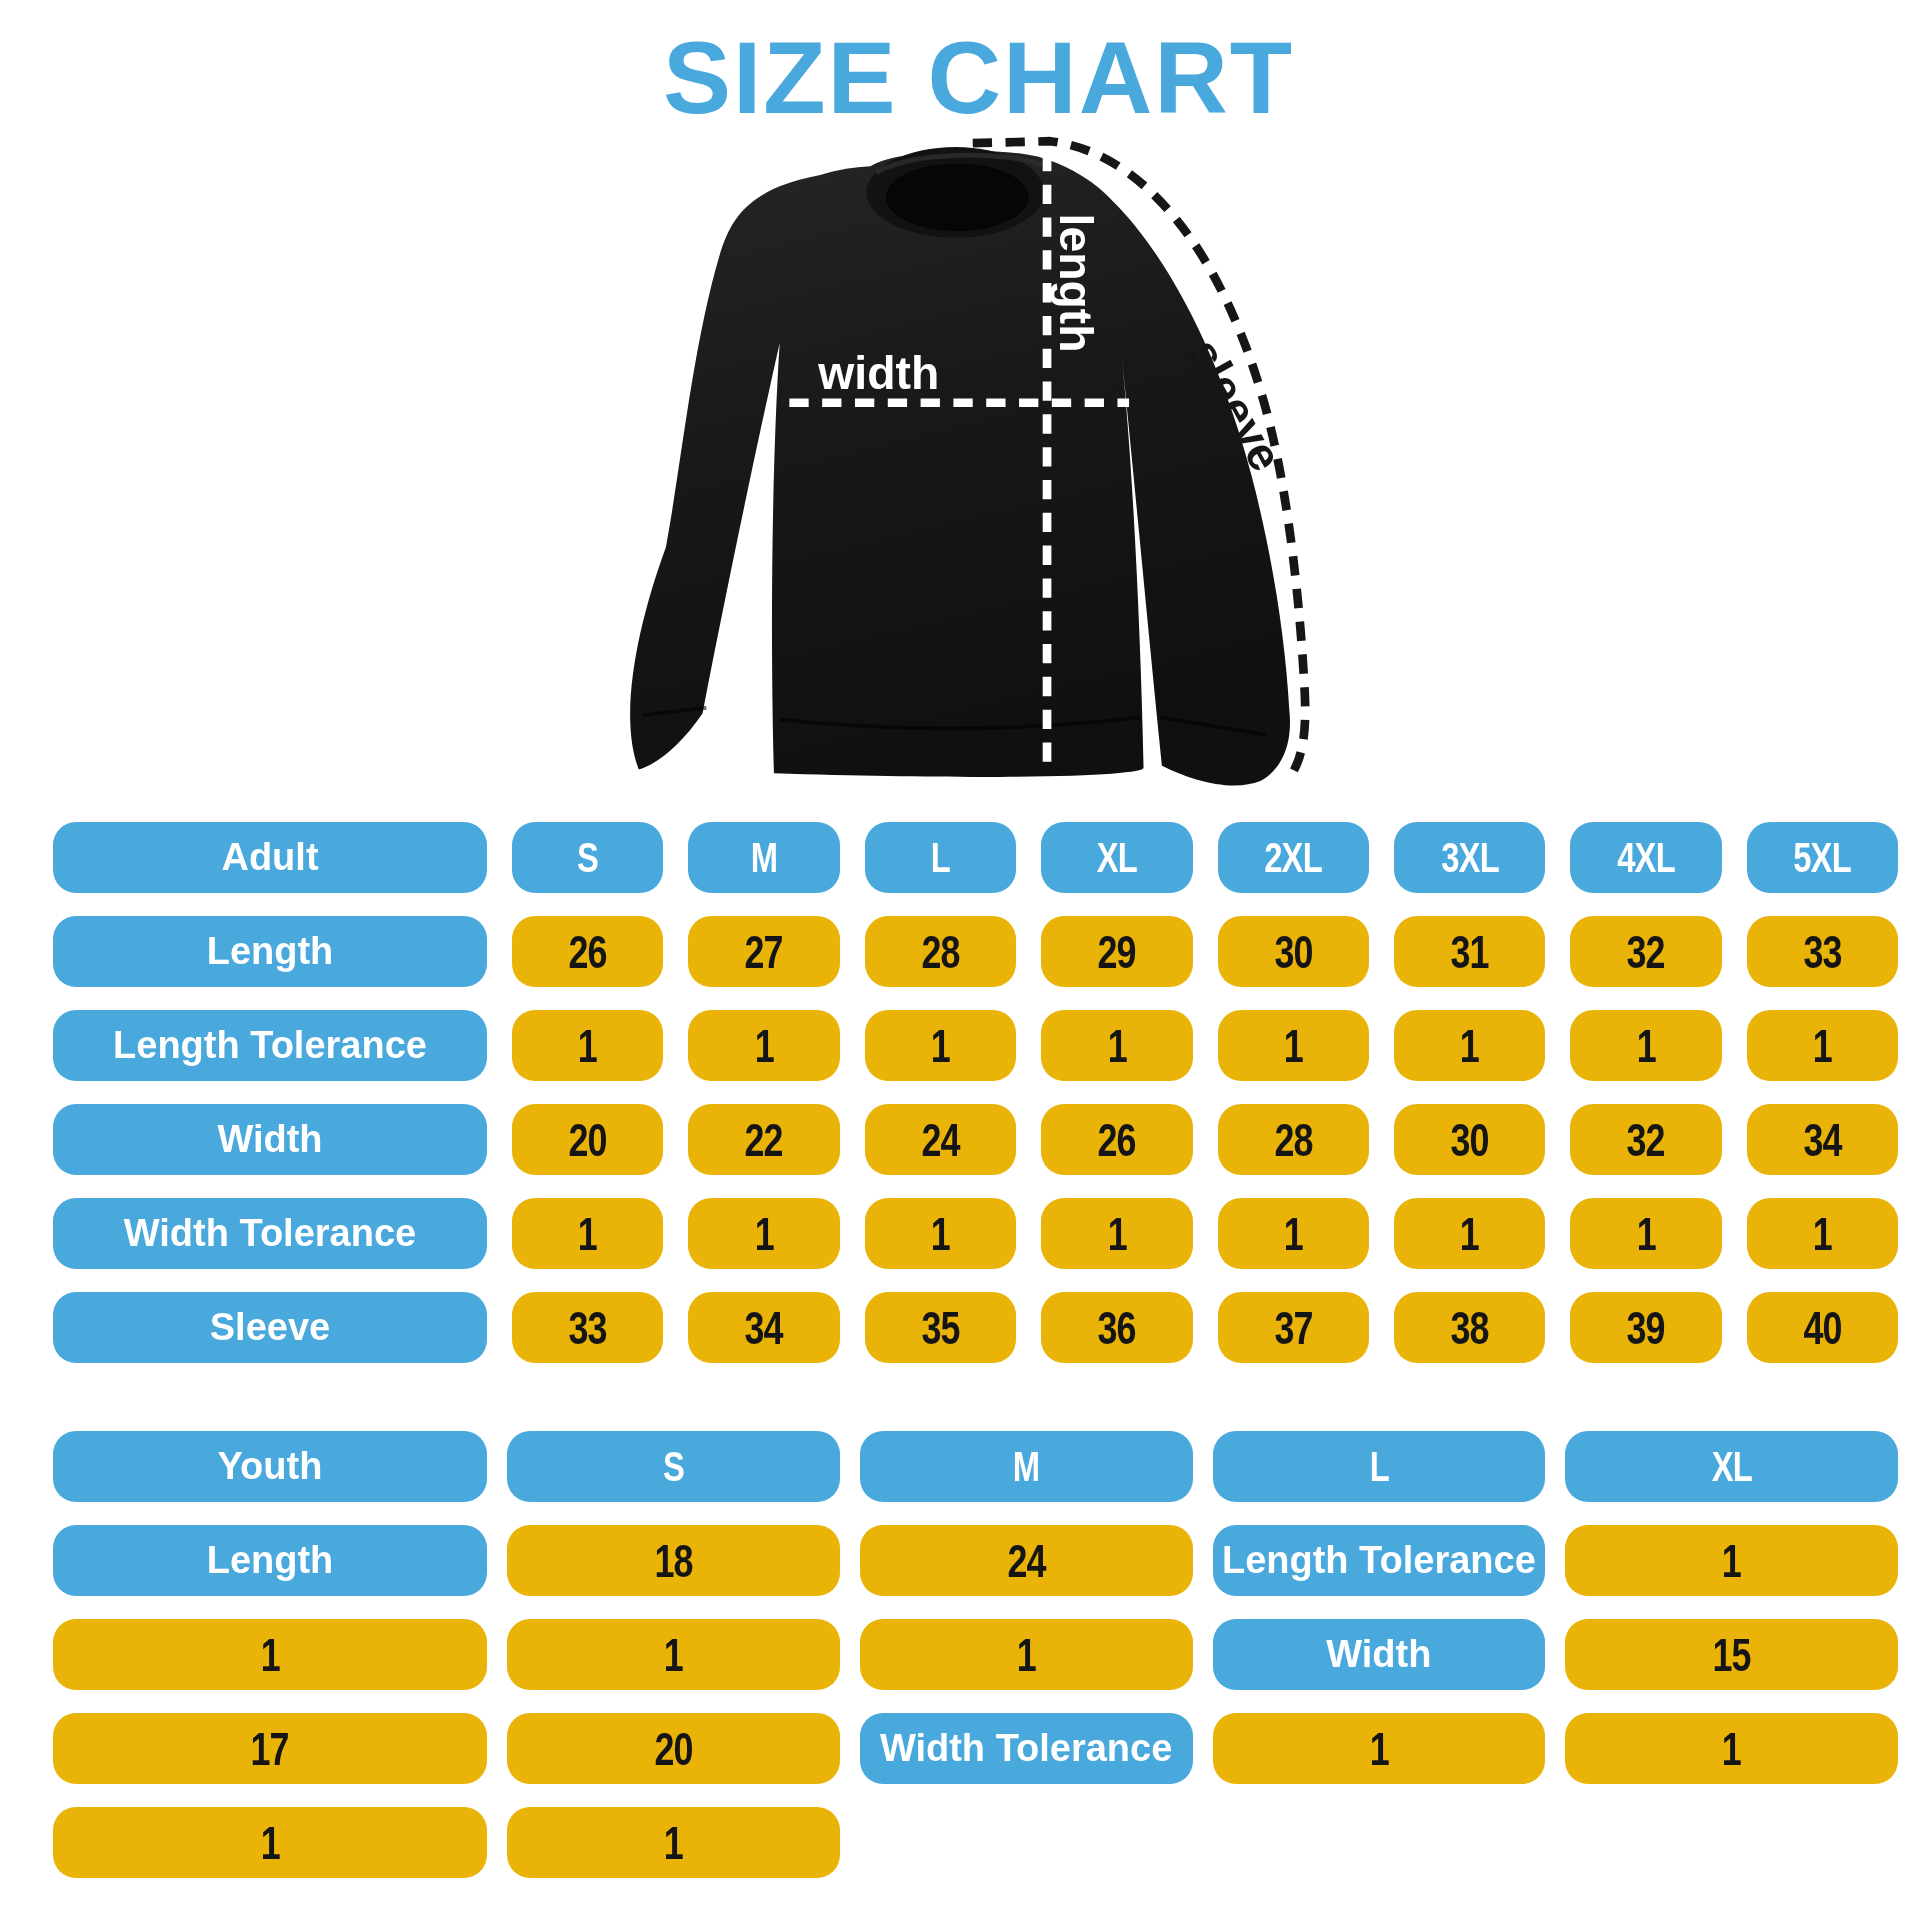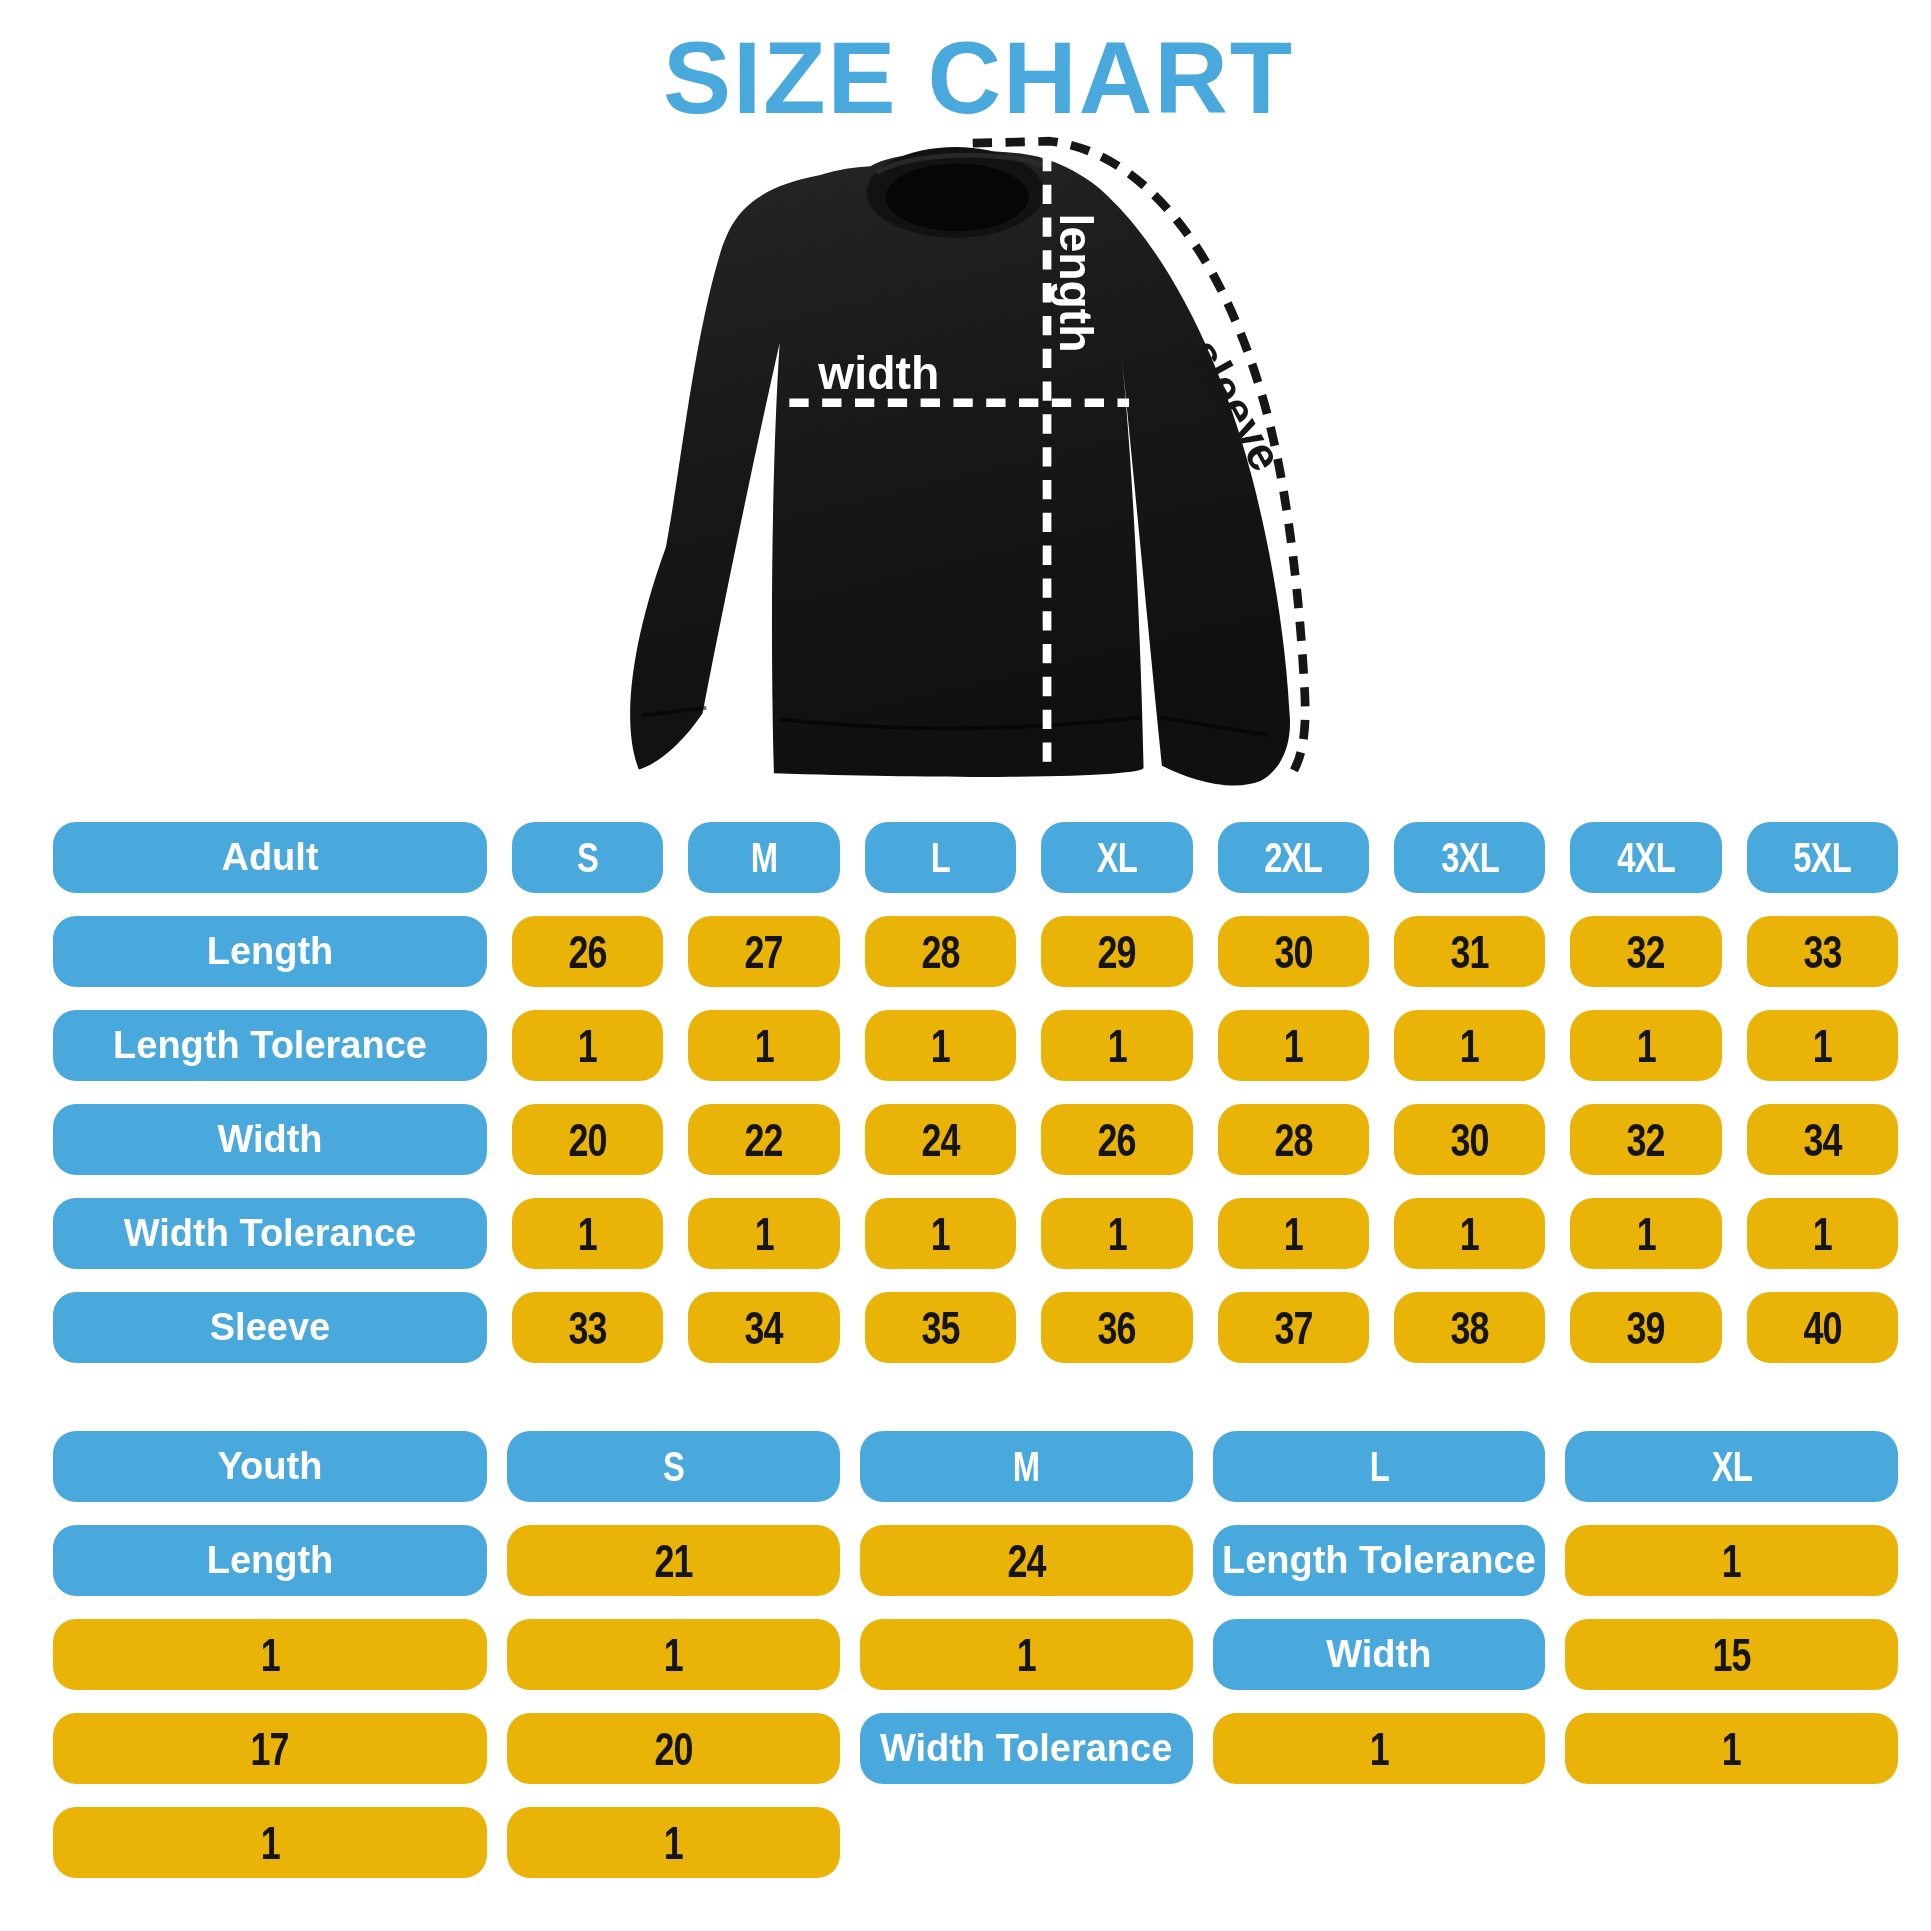--- a/index.html
+++ b/index.html
@@ -270,21 +270,21 @@
       </div>
     <div class="cell b">
         <span class="cn">L</span>
       </div>
     <div class="cell b">
         <span class="cn">XL</span>
       </div>
 
     <div class="cell b">Length</div>
     <div class="cell g">
-        <span class="cn">21</span>
+        <span class="cn">18</span>
       </div>
     <div class="cell g">
         <span class="cn">24</span>
       </div>
 
     <div class="cell b">Length Tolerance</div>
     <div class="cell g">
         <span class="cn">1</span>
       </div>
     <div class="cell g">

